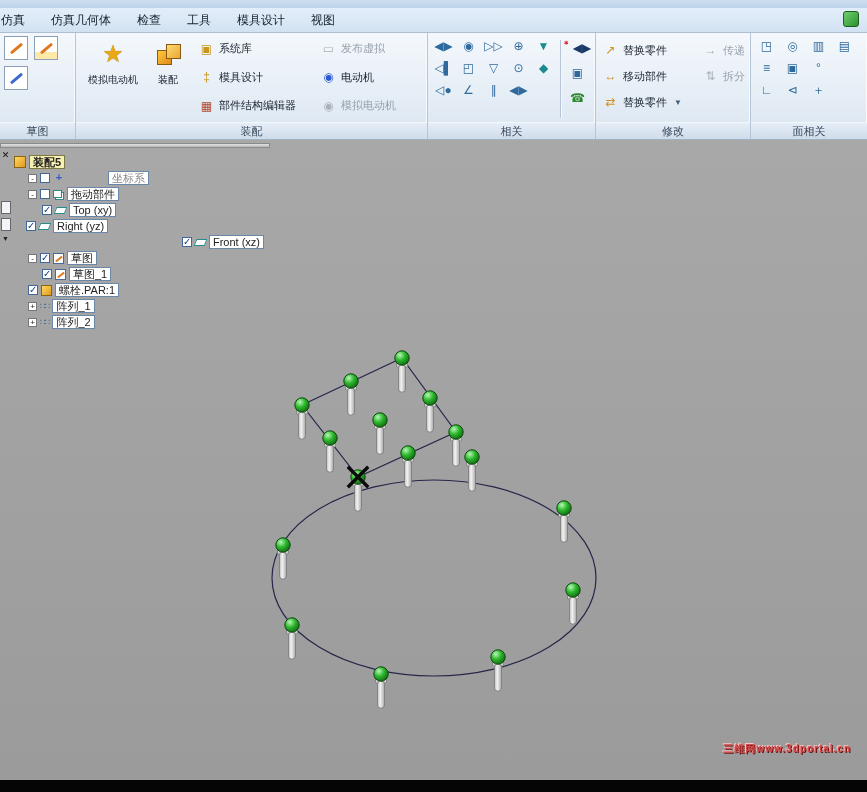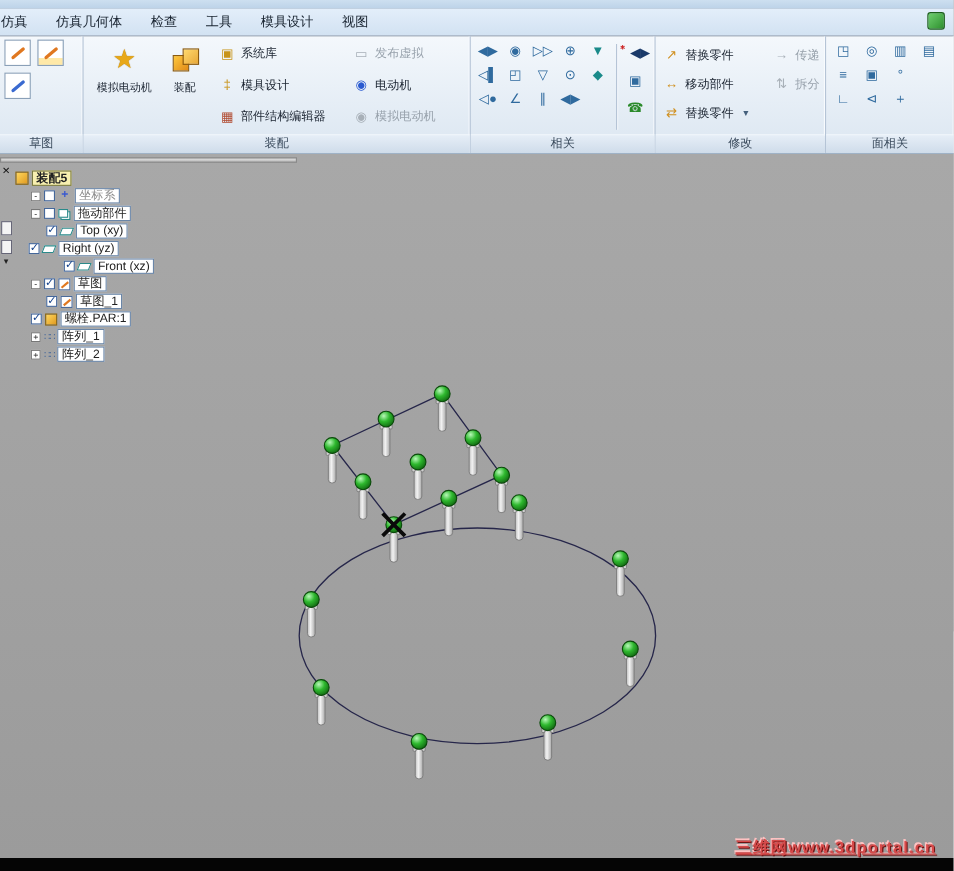--- a/index.html
+++ b/index.html
@@ -85,37 +85,37 @@
   .tree-row { display:flex; align-items:center; height:16px; gap:3px; }
   .expander { width:9px; height:9px; background:#fff; border:1px solid #777;
     font-size:8px; line-height:7px; text-align:center; color:#222; cursor:pointer; flex:none; }
   .cbx { width:10px; height:10px; background:#fff; border:1px solid #44679a; flex:none;
     position:relative; cursor:pointer; }
   .cbx.checked::after { content:"✓"; position:absolute; left:0px; top:-2px;
     font-size:10px; font-weight:bold; color:#13408a; }
   .tree-label { background:#fff; border:1px solid #6a86a8; height:14px; line-height:12px;
     padding:0 3px; color:#222; white-space:nowrap; cursor:pointer; }
   .tree-label.hl { background:#f8f0b0; border-color:#7a7a42;font-weight:bold; }
-  .tree-label.dim { color:#8a8a8a; }
+  .tree-label.dim { color:#8a8a8a;margin-left:40px; }
 
   .ti { flex:none; }
   .ti-assembly { width:12px; height:12px; background:linear-gradient(135deg,#ffd75e,#e09a20); border:1px solid #8a6510; }
   .ti-csys { width:12px; height:12px; color:#3a5ad0; font-weight:bold; font-size:11px; line-height:11px; text-align:center; }
   .ti-planes { width:9px; height:8px; background:#fff; border:1px solid #2a8a8a;
     box-shadow:2px 2px 0 -1px #fff, 2px 2px 0 0 #2a8a8a; margin-right:2px; }
   .ti-plane { width:11px; height:7px; background:#fff; border:1px solid #2a8a8a; transform:skewX(-22deg); }
   .ti-sketch { width:11px; height:11px; background:#fff; border:1px solid #4a6a9a; position:relative; }
   .ti-sketch::after { content:""; position:absolute; left:1px; top:4px; width:8px; height:2px;
     background:#e07820; transform:rotate(-40deg); }
   .ti-part { width:11px; height:11px; background:linear-gradient(135deg,#ffd75e,#e09a20); border:1px solid #8a6510; }
   .ti-pattern { color:#4a6a9a; font-size:9px; line-height:9px; letter-spacing:-1px; }
 
   
-  .watermark { position:absolute; right:16px; bottom:0; font-size:15px; font-weight:bold;
-    color:#d64a4a; text-shadow:1px 1px 0 #6e1212, -1px -1px 0 #ffc2c2; letter-spacing:1px;text-decoration:underline; }
+  .watermark { position:absolute; right:16px; bottom:24px; font-size:10px; font-weight:bold;
+    color:#d64a4a; text-shadow:1px 1px 0 #6e1212, -1px -1px 0 #ffc2c2; letter-spacing:1px; }
   .bottombar { height:12px; background:#050505; }
 </style>
 </head>
 <body>
 
 <div id="app">
 
   <div class="titlebar-strip"></div>
 
   <div class="menubar">
@@ -397,21 +397,21 @@
         <div class="tree-row" style="margin-left: 28px;">
           <div class="cbx checked"></div>
           <div class="ti ti-plane"></div>
           <div class="tree-label">Top (xy)</div>
         </div>
         <div class="tree-row" style="margin-left: 12px;">
           <div class="cbx checked"></div>
           <div class="ti ti-plane"></div>
           <div class="tree-label">Right (yz)</div>
         </div>
-        <div class="tree-row" style="margin-left: 44px;">
+        <div class="tree-row" style="margin-left: 44px; justify-content: flex-end;">
           <div class="cbx checked"></div>
           <div class="ti ti-plane"></div>
           <div class="tree-label">Front (xz)</div>
         </div>
         <div class="tree-row" style="margin-left: 14px;">
           <div class="expander">-</div>
           <div class="cbx checked"></div>
           <div class="ti ti-sketch"></div>
           <div class="tree-label">草图</div>
         </div>

